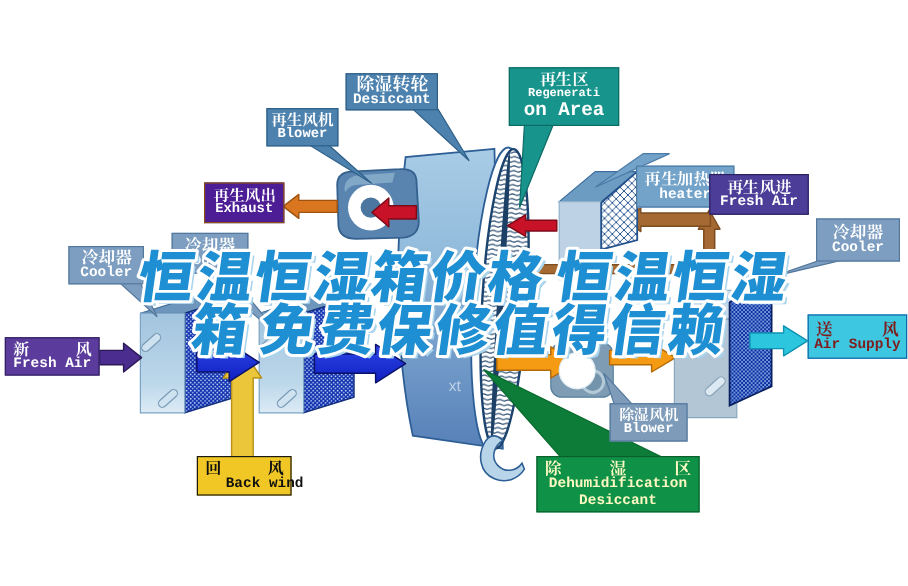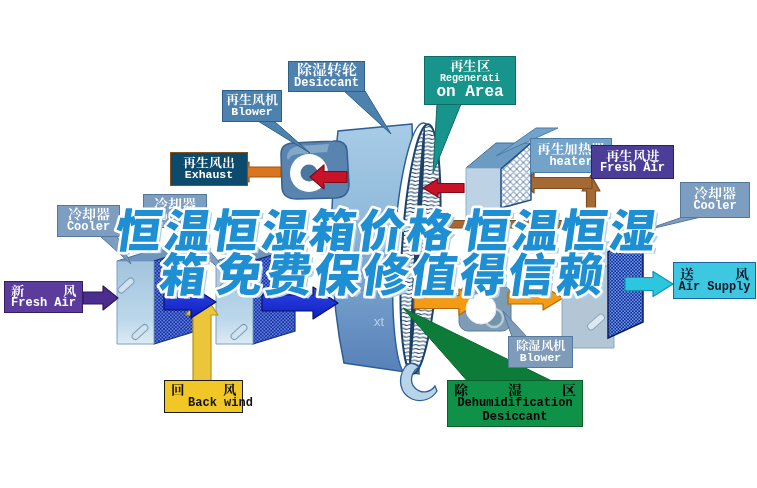--- a/index.html
+++ b/index.html
@@ -193,21 +193,21 @@
         </svg>
         <svg viewBox="0 0 1000 1000" width="13.5" height="13.5">
           <path d="M747 173L738 167C787 105 840 15 853 -65C966 -151 1062 82 747 173ZM532 163L522 158C561 101 597 16 600 -57C703 -147 809 69 532 163ZM334 156L323 152C345 93 362 15 355 -53C442 -150 567 34 334 156ZM214 152L200 152C195 91 139 45 92 29C60 16 36 -11 46 -48C58 -87 104 -98 143 -81C200 -55 251 27 214 152ZM684 833L533 847C533 787 533 730 532 677L447 677L456 648L531 648C529 593 524 542 514 494C483 504 447 512 406 519L397 510C428 488 463 460 497 429C467 341 412 265 312 198L322 184C442 232 517 292 564 362C591 333 613 305 629 278C721 237 766 364 610 453C631 512 640 577 644 648L728 648C727 426 738 238 874 193C921 180 959 190 971 232C977 253 972 273 947 300L951 416L940 417C932 383 924 353 914 329C910 319 906 316 896 319C835 341 829 513 838 638C855 640 870 646 876 653L772 734L717 677L646 677L650 807C673 810 682 819 684 833ZM355 740L305 669L298 669L298 810C321 813 331 822 333 837L189 850L189 669L50 669L58 640L189 640L189 502C119 483 62 468 28 460L91 352C102 356 110 365 114 378L189 419L189 289C189 277 184 273 170 273C154 273 78 279 78 279L78 265C118 258 135 246 146 233C158 218 162 195 164 164C282 174 298 212 298 286L298 480C350 511 392 536 427 558L423 571L298 534L298 640L420 640C433 640 443 645 446 656C413 691 355 740 355 740Z" transform="translate(0,880) scale(1,-1)" fill="currentColor"></path>
         </svg>
         <svg viewBox="0 0 1000 1000" width="13.5" height="13.5">
           <path d="M653 543L653 557L776 557L776 506L794 506C829 506 883 526 884 532L884 729C905 733 919 742 926 750L817 833L766 776L657 776L546 820L546 510L561 510C577 510 593 513 607 517C628 494 649 461 655 432C733 385 798 513 648 537C652 540 653 542 653 543ZM237 510L237 557L353 557L353 520L371 520C383 520 396 523 409 526C393 492 373 456 346 421L33 421L42 393L324 393C259 315 163 242 27 187L33 175C72 185 109 195 143 207L143 -92L159 -92C202 -92 248 -69 248 -59L248 -17L358 -17L358 -71L377 -71C412 -71 464 -48 465 -40L465 185C484 189 497 197 503 204L399 283L348 230L252 230L227 240C326 284 400 336 453 393L582 393C626 332 680 281 757 239L749 230L646 230L535 274L535 -85L550 -85C595 -85 642 -61 642 -52L642 -17L759 -17L759 -76L778 -76C812 -76 867 -56 868 -49L868 183L882 187L932 172C937 227 954 269 979 284L980 295C816 305 693 337 612 393L942 393C957 393 967 398 970 409C928 446 858 498 858 498L797 421L478 421C494 440 507 460 519 480C541 478 555 484 559 497L440 537C451 542 459 547 459 550L459 732C478 736 491 744 497 751L392 830L343 776L242 776L133 820L133 478L148 478C192 478 237 501 237 510ZM759 201L759 12L642 12L642 201ZM358 201L358 12L248 12L248 201ZM776 748L776 585L653 585L653 748ZM353 748L353 585L237 585L237 748Z" transform="translate(0,880) scale(1,-1)" fill="currentColor"></path>
         </svg>
       </div>
 <div class="en" style="font-size:12px;">heater</div>
 </div>
-<div class="label" style="left: 170px; top: 152px; width: 78px; height: 34px; background: #0c4a6e; border-color: rgb(138, 79, 22); color: rgb(255, 255, 255);">
+<div class="label" style="left: 170px; top: 152px; width: 67px; height: 34px; background: #4c1d95; border-color: rgb(138, 79, 22); color: rgb(255, 255, 255);">
 <div class="zh" aria-label="再生风出">
         <svg viewBox="0 0 1000 1000" width="13" height="13">
           <path d="M59 756L68 727L432 727L432 597L286 597L155 647L155 231L26 231L34 202L155 202L155 -89L176 -89C236 -89 273 -61 273 -52L273 202L718 202L718 68C718 54 714 46 695 46C671 46 557 54 557 54L557 40C611 31 635 18 653 -1C669 -19 675 -47 679 -86C819 -73 838 -26 838 54L838 202L956 202C970 202 979 207 982 218C948 254 889 306 889 306L838 234L838 545C861 550 877 560 885 569L763 662L707 597L551 597L551 727L917 727C931 727 942 732 945 743C897 783 820 840 820 840L753 756ZM718 231L551 231L551 389L718 389ZM718 417L551 417L551 569L718 569ZM273 231L273 389L432 389L432 231ZM273 417L273 569L432 569L432 417Z" transform="translate(0,880) scale(1,-1)" fill="currentColor"></path>
         </svg>
         <svg viewBox="0 0 1000 1000" width="13" height="13">
           <path d="M207 814C173 634 98 453 21 338L33 330C119 390 194 471 255 574L432 574L432 318L150 318L158 290L432 290L432 -11L31 -11L39 -39L941 -39C956 -39 967 -34 970 -23C920 19 839 80 839 80L766 -11L561 -11L561 290L856 290C871 290 882 295 884 306C836 346 756 406 756 406L686 318L561 318L561 574L885 574C900 574 911 579 914 590C864 633 788 688 788 688L718 602L561 602L561 800C588 804 595 814 597 828L432 844L432 602L271 602C295 646 317 693 336 744C360 743 372 752 376 764Z" transform="translate(0,880) scale(1,-1)" fill="currentColor"></path>
         </svg>
         <svg viewBox="0 0 1000 1000" width="13" height="13">
           <path d="M679 633L534 680C519 611 500 544 477 480C431 526 375 573 308 620L293 613C340 548 393 471 441 390C382 255 307 137 228 51L240 41C338 107 422 192 492 298C526 232 554 166 569 107C665 30 722 183 551 399C584 464 614 535 639 614C662 612 674 621 679 633ZM152 789L152 416C152 228 142 52 28 -84L39 -91C257 37 270 231 270 417L270 751L686 751C680 425 682 61 835 -47C879 -81 929 -100 964 -65C980 -49 977 -7 951 45L961 220L951 222C941 178 931 141 917 106C912 92 906 88 894 96C793 153 789 510 805 731C828 736 842 743 849 750L735 847L675 779L289 779L152 828Z" transform="translate(0,880) scale(1,-1)" fill="currentColor"></path>
         </svg>
@@ -310,38 +310,38 @@
         </svg>
         <svg viewBox="0 0 1000 1000" width="12.5" height="12.5">
           <path d="M679 633L534 680C519 611 500 544 477 480C431 526 375 573 308 620L293 613C340 548 393 471 441 390C382 255 307 137 228 51L240 41C338 107 422 192 492 298C526 232 554 166 569 107C665 30 722 183 551 399C584 464 614 535 639 614C662 612 674 621 679 633ZM152 789L152 416C152 228 142 52 28 -84L39 -91C257 37 270 231 270 417L270 751L686 751C680 425 682 61 835 -47C879 -81 929 -100 964 -65C980 -49 977 -7 951 45L961 220L951 222C941 178 931 141 917 106C912 92 906 88 894 96C793 153 789 510 805 731C828 736 842 743 849 750L735 847L675 779L289 779L152 828Z" transform="translate(0,880) scale(1,-1)" fill="currentColor"></path>
         </svg>
         <svg viewBox="0 0 1000 1000" width="12.5" height="12.5">
           <path d="M480 761L480 411C480 218 461 49 316 -84L326 -92C572 29 592 222 592 412L592 732L718 732L718 34C718 -35 731 -61 805 -61L850 -61C942 -61 980 -40 980 3C980 24 972 37 946 51L942 177L931 177C921 131 906 72 897 57C891 49 884 47 879 47C875 47 868 47 861 47L845 47C834 47 832 53 832 67L832 718C855 722 866 728 873 736L763 828L706 761L610 761L480 807ZM180 849L180 606L30 606L38 577L165 577C140 427 96 271 24 157L36 146C93 197 141 255 180 318L180 -90L203 -90C245 -90 292 -67 292 -56L292 479C317 437 340 381 341 332C429 253 535 426 292 500L292 577L434 577C448 577 458 582 461 593C427 630 365 686 365 686L311 606L292 606L292 806C319 810 327 820 329 835Z" transform="translate(0,880) scale(1,-1)" fill="currentColor"></path>
         </svg>
       </div>
 <div class="en" style="font-size:11.5px;">Blower</div>
 </div>
-<div class="label justify" style="left: 447px; top: 380px; width: 136px; height: 47px; background: rgb(15, 145, 71); border-color: rgb(10, 95, 45); color: #000000;">
+<div class="label justify" style="left: 447px; top: 380px; width: 136px; height: 47px; background: rgb(15, 145, 71); border-color: rgb(10, 95, 45); color: #fef9c3;">
 <div class="zh" aria-label="除 湿 区">
         <svg viewBox="0 0 1000 1000" width="14" height="14">
           <path d="M755 276L745 270C789 202 843 106 859 26C967 -60 1060 160 755 276ZM454 284C433 197 377 78 306 4L314 -8C417 44 512 137 555 217C574 215 583 218 587 228ZM680 780C717 654 803 554 903 491C910 538 940 585 987 600L987 613C883 644 752 696 693 791C721 793 731 799 734 811L572 848C546 731 431 561 317 467L324 457C468 525 613 648 680 780ZM376 368L384 339L598 339L598 50C598 38 594 32 579 32C561 32 482 38 482 38L482 24C525 17 544 4 556 -11C567 -27 571 -54 573 -88C692 -79 709 -28 709 47L709 339L932 339C946 339 956 344 959 355C920 392 855 446 855 446L797 368L709 368L709 497L836 497C850 497 860 502 863 513C825 547 762 594 762 594L706 525L457 525L464 497L598 497L598 368ZM184 749L272 749C258 670 232 553 213 487C260 421 276 343 276 276C276 245 268 227 255 219C248 215 242 214 232 214L184 214ZM74 777L74 -90L94 -90C150 -90 184 -62 184 -54L184 200C204 195 217 186 225 176C232 161 237 120 237 87C346 89 381 148 381 244C381 325 337 423 239 490C290 551 355 656 390 718C414 719 427 722 435 732L324 835L264 777L197 777L74 825Z" transform="translate(0,880) scale(1,-1)" fill="currentColor"></path>
         </svg>
         <span class="cjk-space"></span>
         <svg viewBox="0 0 1000 1000" width="14" height="14">
           <path d="M971 292L832 338C818 238 795 123 773 49L787 43C844 101 894 187 933 273C955 272 967 280 971 292ZM312 333L299 328C326 254 352 155 349 71C437 -22 539 175 312 333ZM33 616L25 609C58 574 92 517 98 466C195 395 288 583 33 616ZM104 837L97 831C132 794 175 735 190 682C295 617 376 816 104 837ZM94 214C83 214 49 214 49 214L49 194C70 192 87 188 101 178C124 163 129 68 110 -37C118 -75 140 -89 164 -89C211 -89 244 -56 246 -6C249 84 209 120 207 175C207 200 213 236 221 269C233 323 299 548 335 670L319 674C145 271 145 271 124 235C112 214 109 214 94 214ZM610 385L479 398L479 -22L276 -22L284 -50L953 -50C968 -50 978 -45 981 -34C944 4 879 61 879 61L823 -22L753 -22L753 363C772 367 779 374 780 385L648 398L648 -22L582 -22L582 363C601 367 608 374 610 385ZM466 471L466 594L767 594L767 471ZM358 829L358 380L377 380C433 380 466 400 466 407L466 443L767 443L767 396L787 396C843 396 880 417 880 421L880 746C902 750 912 757 918 765L816 844L763 783L476 783ZM466 623L466 755L767 755L767 623Z" transform="translate(0,880) scale(1,-1)" fill="currentColor"></path>
         </svg>
         <span class="cjk-space"></span>
         <svg viewBox="0 0 1000 1000" width="14" height="14">
           <path d="M822 840L763 760L224 760L93 810L93 10C82 2 70 -9 63 -19L183 -88L219 -29L942 -29C957 -29 967 -24 970 -13C925 29 849 91 849 91L782 0L211 0L211 732L901 732C915 732 926 737 929 748C889 786 822 840 822 840ZM827 614L672 686C646 610 612 538 573 470C504 517 417 565 308 611L296 602C365 540 444 462 517 381C440 267 349 171 261 103L270 92C385 145 489 215 580 307C628 249 670 191 700 138C809 73 869 219 662 401C706 459 747 525 783 599C807 595 821 603 827 614Z" transform="translate(0,880) scale(1,-1)" fill="currentColor"></path>
         </svg>
       </div>
 <div class="en" style="font-size:12px;">Dehumidification</div>
 <div class="en" style="font-size:12px;">Desiccant</div>
 </div>
-<div class="label justify" style="left: 673px; top: 262px; width: 83px; height: 37px; background: rgb(62, 199, 224); border-color: rgb(21, 101, 168); color: #0f172a;">
+<div class="label justify" style="left: 673px; top: 262px; width: 83px; height: 37px; background: rgb(62, 199, 224); border-color: rgb(21, 101, 168); color: #7f1d1d;">
 <div class="zh" aria-label="送 风">
         <svg viewBox="0 0 1000 1000" width="14" height="14">
           <path d="M415 846L405 840C438 795 468 726 471 665C572 579 683 781 415 846ZM87 828L78 823C121 765 169 680 185 608C294 529 384 744 87 828ZM850 509L787 430L678 430C684 480 687 533 688 592L924 592C939 592 949 597 952 608C910 644 842 693 842 693L782 621L681 621C732 663 788 722 835 777C857 777 870 785 875 798L718 850C698 771 672 679 653 621L336 621L344 592L561 592C561 534 561 480 556 430L317 430L325 402L553 402C537 276 487 177 329 94L338 80C515 135 601 209 644 305C712 249 787 167 818 93C942 29 1001 269 653 327C662 351 668 376 673 402L935 402C949 402 960 407 963 418C920 455 850 508 850 509ZM162 115C121 90 69 56 30 35L110 -83C118 -78 122 -71 119 -61C149 -6 195 63 214 96C225 113 236 116 249 96C328 -25 414 -67 625 -67C715 -67 824 -67 894 -67C900 -19 926 22 971 32L971 44C862 37 772 37 662 37C453 37 344 51 268 128L268 448C297 453 312 460 319 470L202 564L148 492L33 492L39 463L162 463Z" transform="translate(0,880) scale(1,-1)" fill="currentColor"></path>
         </svg>
         <span class="cjk-space"></span>
         <svg viewBox="0 0 1000 1000" width="14" height="14">
           <path d="M679 633L534 680C519 611 500 544 477 480C431 526 375 573 308 620L293 613C340 548 393 471 441 390C382 255 307 137 228 51L240 41C338 107 422 192 492 298C526 232 554 166 569 107C665 30 722 183 551 399C584 464 614 535 639 614C662 612 674 621 679 633ZM152 789L152 416C152 228 142 52 28 -84L39 -91C257 37 270 231 270 417L270 751L686 751C680 425 682 61 835 -47C879 -81 929 -100 964 -65C980 -49 977 -7 951 45L961 220L951 222C941 178 931 141 917 106C912 92 906 88 894 96C793 153 789 510 805 731C828 736 842 743 849 750L735 847L675 779L289 779L152 828Z" transform="translate(0,880) scale(1,-1)" fill="currentColor"></path>
         </svg>
       </div>
 <div class="en" style="font-size:12px;">Air Supply</div>

